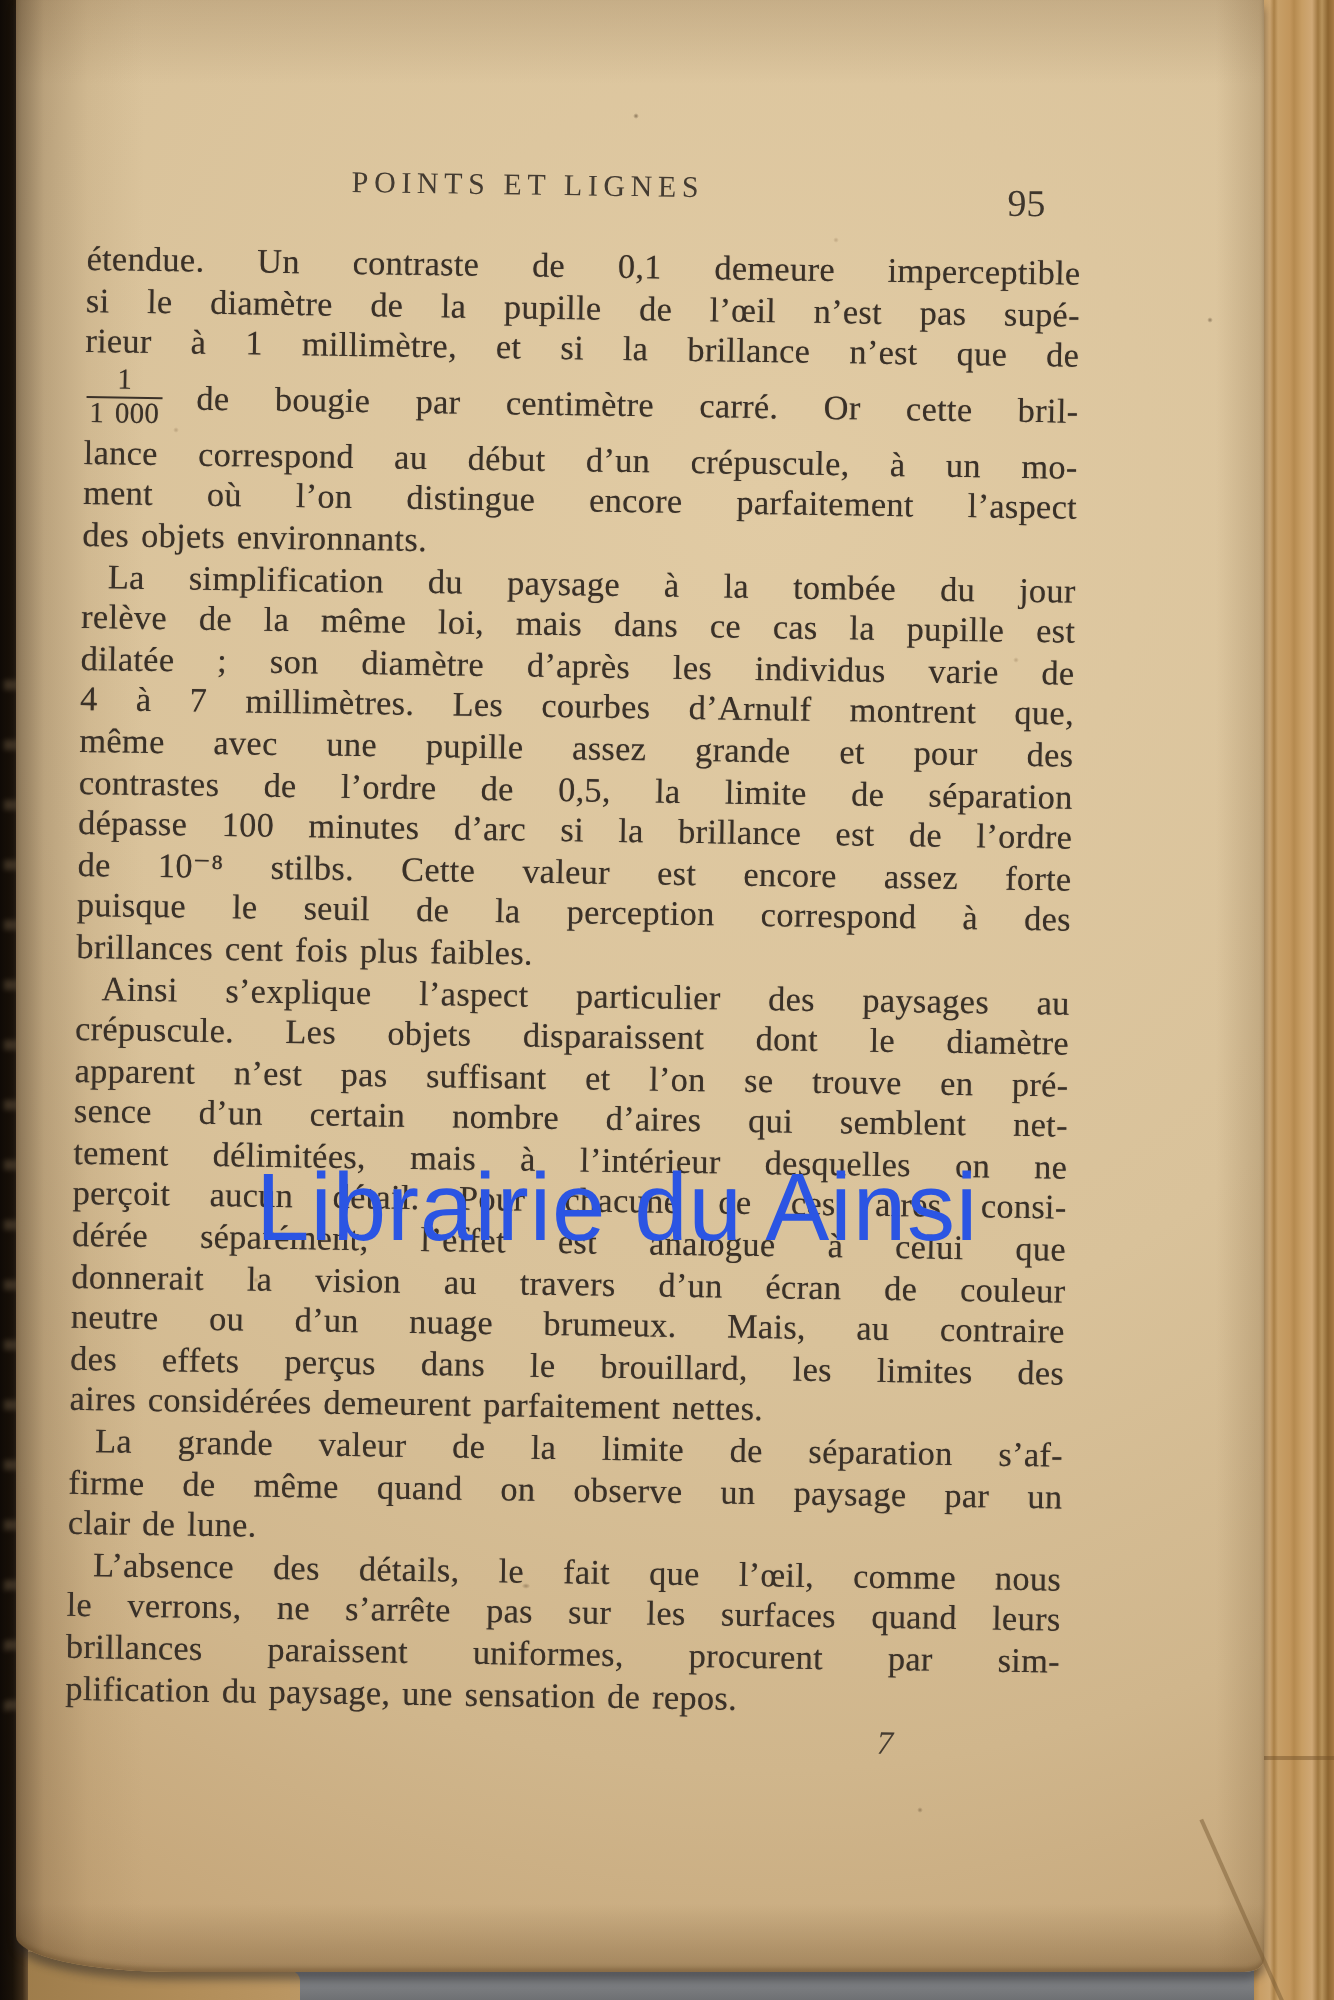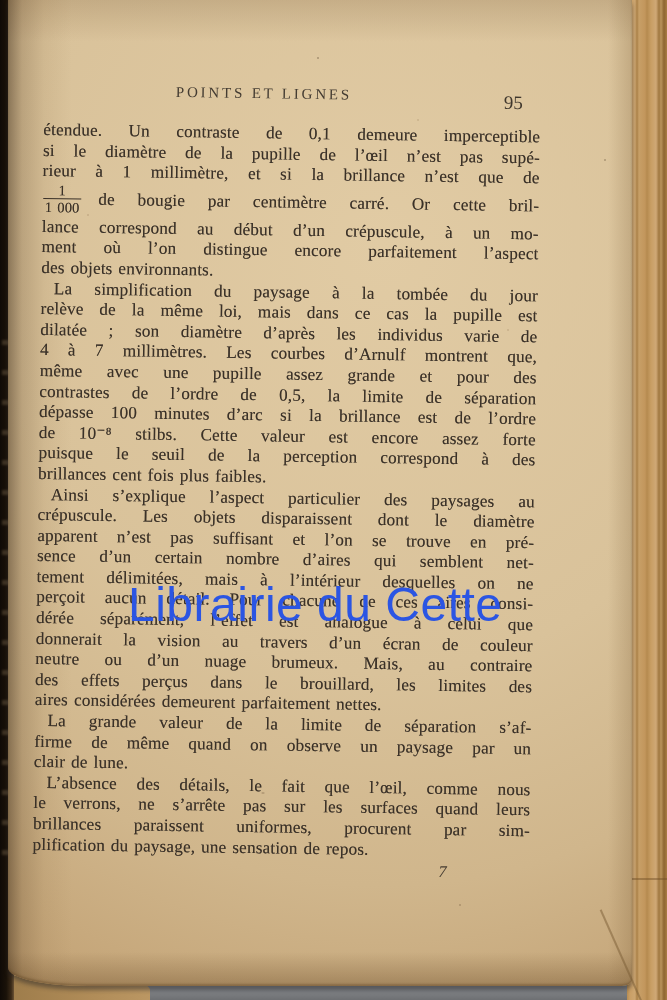--- a/index.html
+++ b/index.html
@@ -185,14 +185,14 @@
           <div class="line">clair de lune.</div>
           <div class="line j ind">L’absence des détails, le fait que l’œil, comme nous</div>
           <div class="line j">le verrons, ne s’arrête pas sur les surfaces quand leurs</div>
           <div class="line j">brillances paraissent uniformes, procurent par sim-</div>
           <div class="line">plification du paysage, une sensation de repos.</div>
         </div>
       <div class="signature-mark">7</div>
     </div>
   </div>
 
-  <div class="watermark">Librairie du Cette</div>
+  <div class="watermark">Librairie du Ainsi</div>
 </div>
 
 </body></html>

